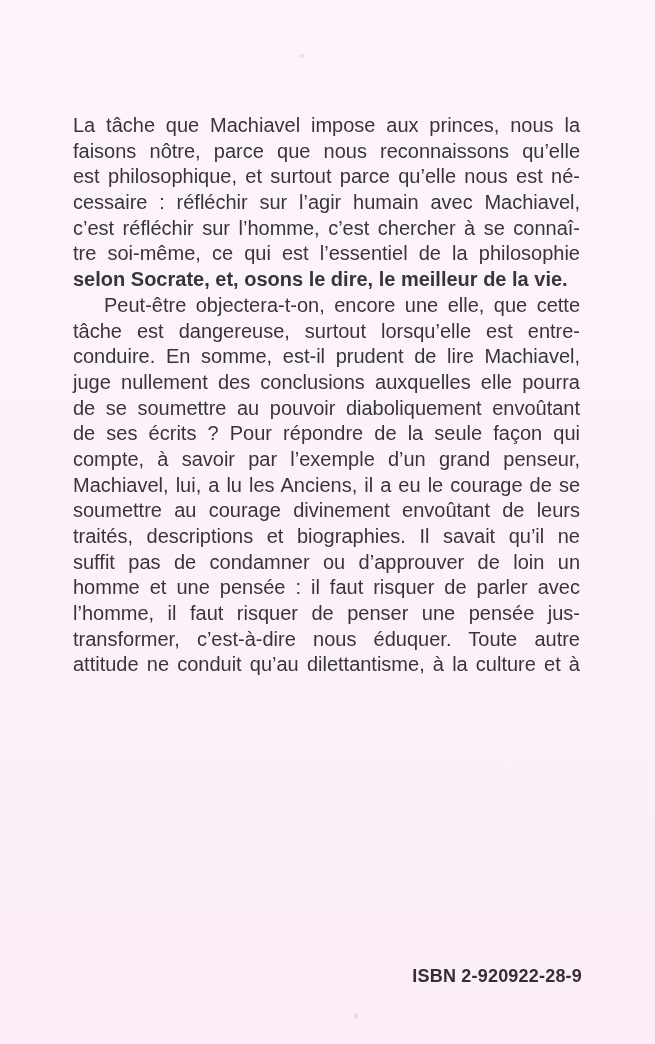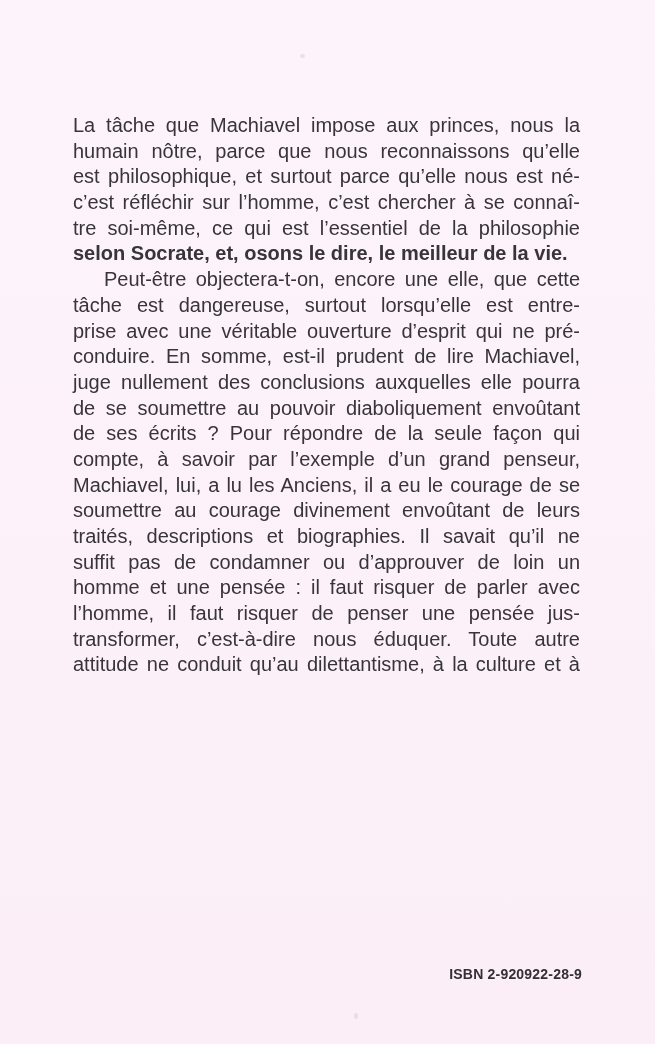--- a/index.html
+++ b/index.html
@@ -33,21 +33,21 @@
     white-space: normal;
     height: 25.7px;
     overflow: visible;
   }
   .line.para-last { text-align-last: left; font-weight: bold; }
   .line.indent { text-indent: 31px; }
   .isbn {
     position: absolute;
     top: 966px;
     right: 73px;
-    font-size: 14px;
+    font-size: 18px;
     font-weight: 700;
     letter-spacing: 0.2px;
     color: #332f35;
   }
   .speck {
     position: absolute;
     border-radius: 50%;
     background: #d8cfd8;
     opacity: 0.55;
   }
@@ -56,30 +56,30 @@
 </style>
 </head>
 <body>
 
 <div class="page">
   <span class="speck speck-top"></span>
 
   <div class="text-block" id="text-block">
       <div class="paragraph">
         <div class="line">La tâche que Machiavel impose aux princes, nous la</div>
-        <div class="line">humain nôtre, parce que nous reconnaissons qu’elle</div>
+        <div class="line">faisons nôtre, parce que nous reconnaissons qu’elle</div>
         <div class="line">est philosophique, et surtout parce qu’elle nous est né-</div>
+        <div class="line">cessaire : réfléchir sur l’agir humain avec Machiavel,</div>
         <div class="line">c’est réfléchir sur l’homme, c’est chercher à se connaî-</div>
         <div class="line">tre soi-même, ce qui est l’essentiel de la philosophie</div>
         <div class="line para-last">selon Socrate, et, osons le dire, le meilleur de la vie.</div>
       </div>
       <div class="paragraph">
         <div class="line indent">Peut-être objectera-t-on, encore une elle, que cette</div>
         <div class="line">tâche est dangereuse, surtout lorsqu’elle est entre-</div>
-        <div class="line">prise avec une véritable ouverture d’esprit qui ne pré-</div>
         <div class="line">conduire. En somme, est-il prudent de lire Machiavel,</div>
         <div class="line">juge nullement des conclusions auxquelles elle pourra</div>
         <div class="line">de se soumettre au pouvoir diaboliquement envoûtant</div>
         <div class="line">de ses écrits ? Pour répondre de la seule façon qui</div>
         <div class="line">compte, à savoir par l’exemple d’un grand penseur,</div>
         <div class="line">Machiavel, lui, a lu les Anciens, il a eu le courage de se</div>
         <div class="line">soumettre au courage divinement envoûtant de leurs</div>
         <div class="line">traités, descriptions et biographies. Il savait qu’il ne</div>
         <div class="line">suffit pas de condamner ou d’approuver de loin un</div>
         <div class="line">homme et une pensée : il faut risquer de parler avec</div>

